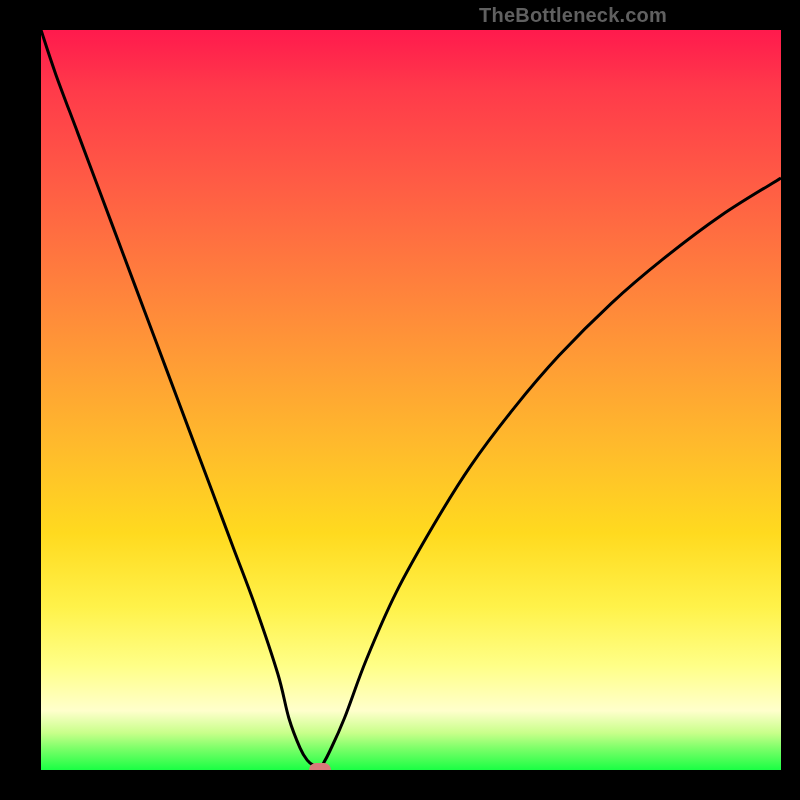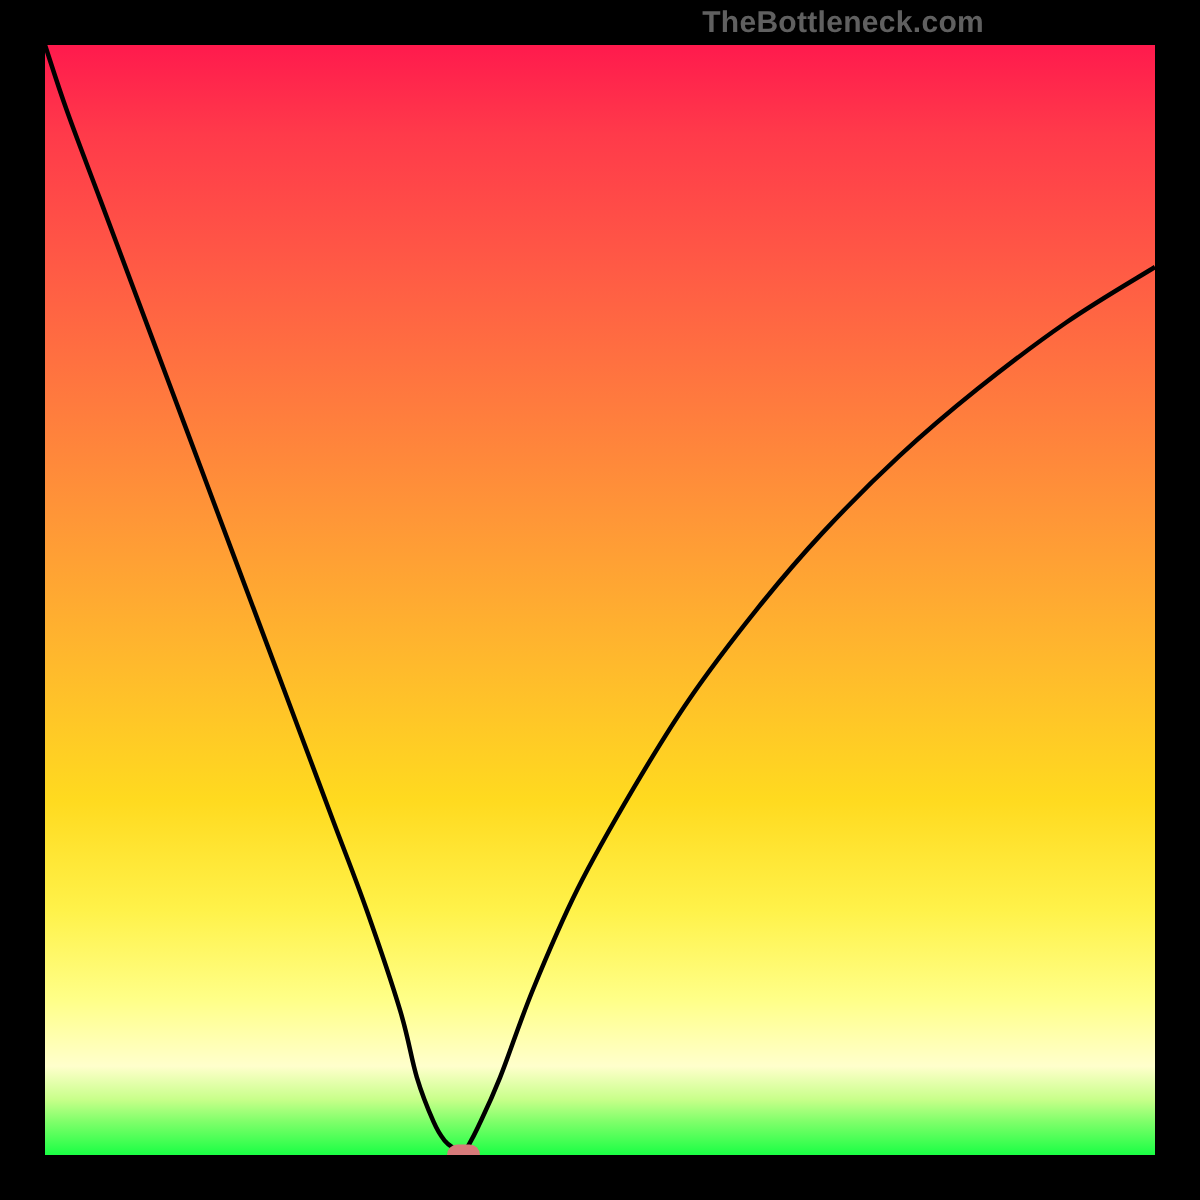--- a/index.html
+++ b/index.html
@@ -6,21 +6,21 @@
     margin: 0;
     padding: 0;
     width: 800px;
     height: 800px;
     background: #000;
     overflow: hidden;
   }
   .frame {
     position: absolute;
     top: 0;
-    left: 0;
+    left: 11px;
     width: 664px;
     height: 800px;
     background: #000;
     border-radius: 13px;
   }
   .plot-area {
     position: absolute;
     top: 30px;
     left: 30px;
     width: 740px;

